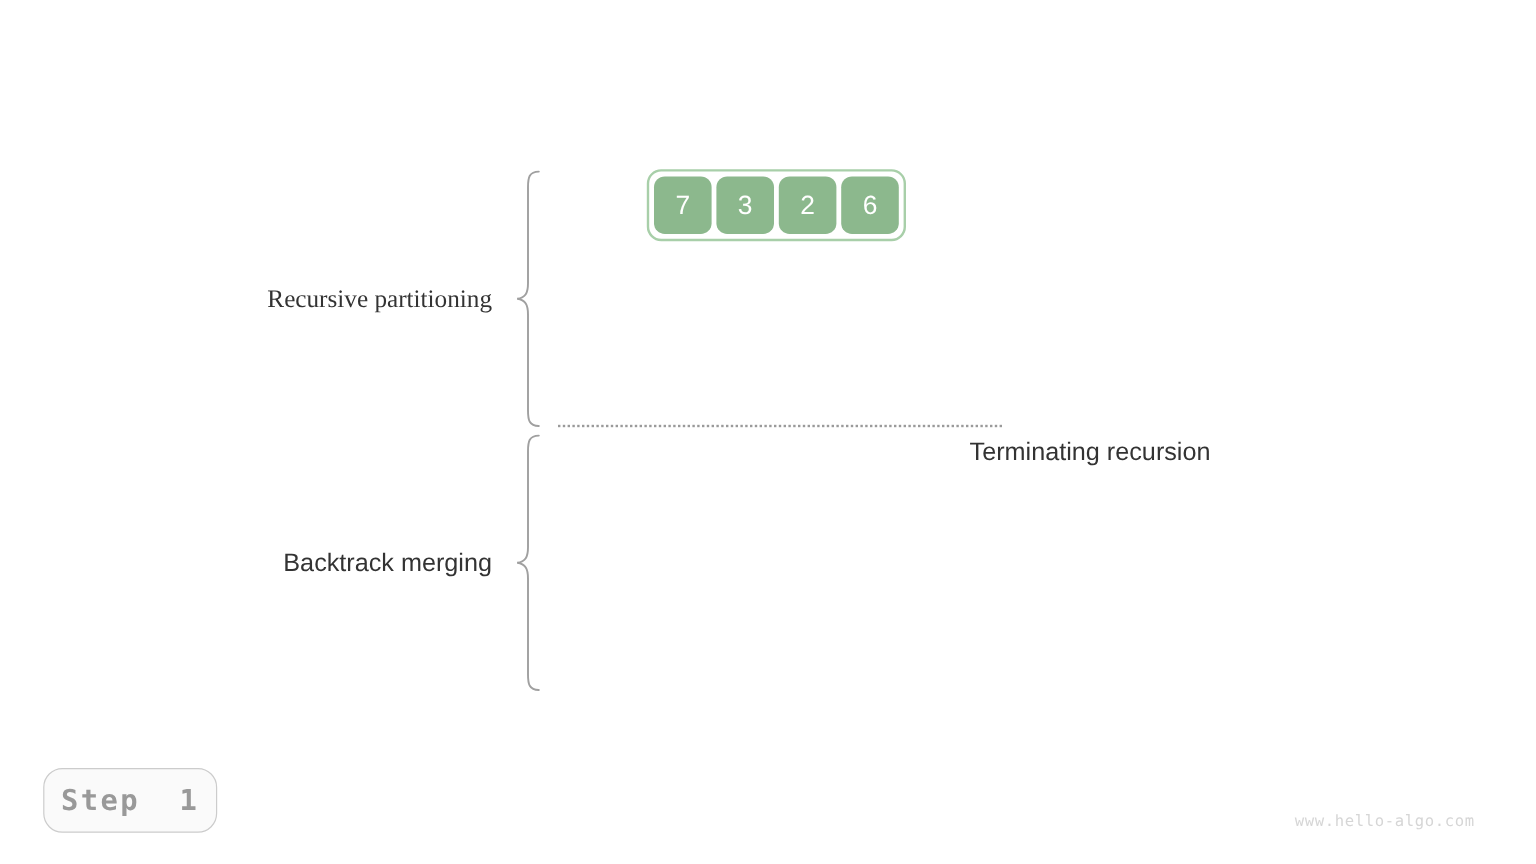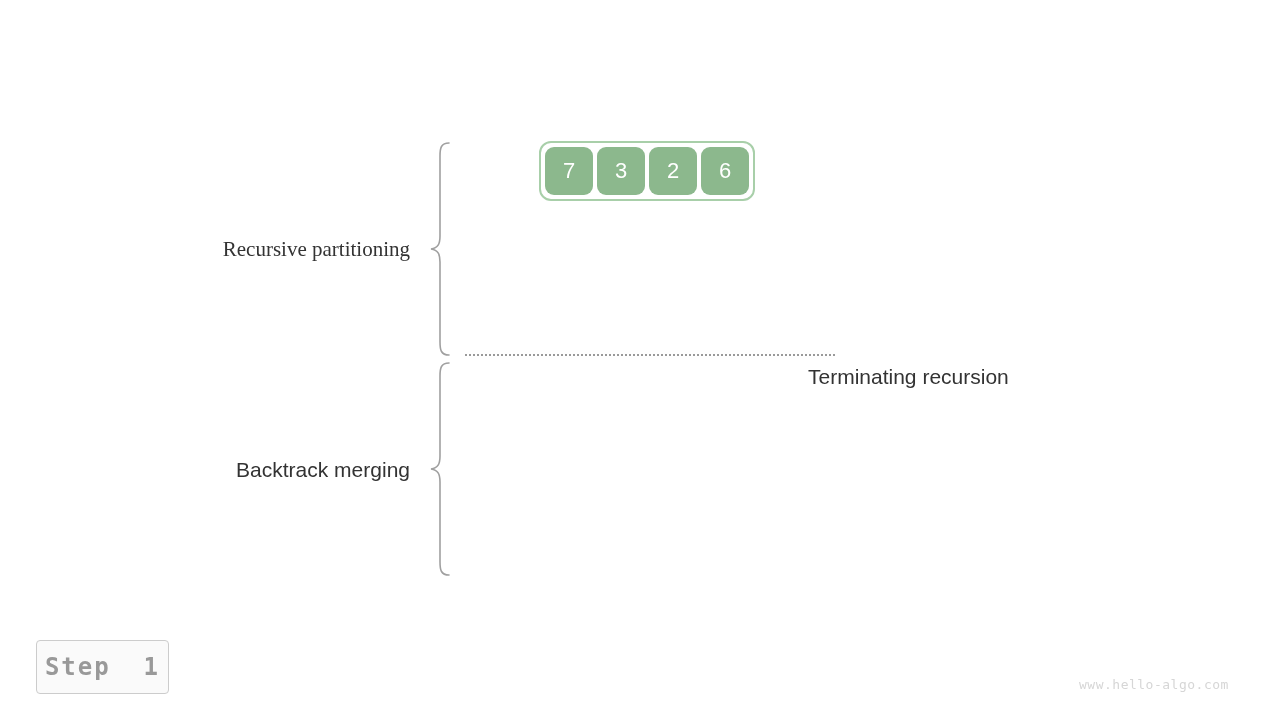--- a/index.html
+++ b/index.html
@@ -95,25 +95,25 @@
     align-items: center;
     justify-content: center;
     line-height: 1;
   }
 
   
   #step-badge {
     position: absolute;
     left: 36px;
     top: 640px;
-    width: 133px;
+    width: 145px;
     height: 54px;
     box-sizing: border-box;
     border: 1px solid #cccccc;
-    border-radius: 4px;
+    border-radius: 16px;
     background: #fafafa;
     color: #999999;
     font-family: "DejaVu Sans Mono", monospace;
     font-weight: bold;
     font-size: 24px;
     letter-spacing: 2px;
     display: flex;
     align-items: center;
     justify-content: center;
     white-space: pre;

